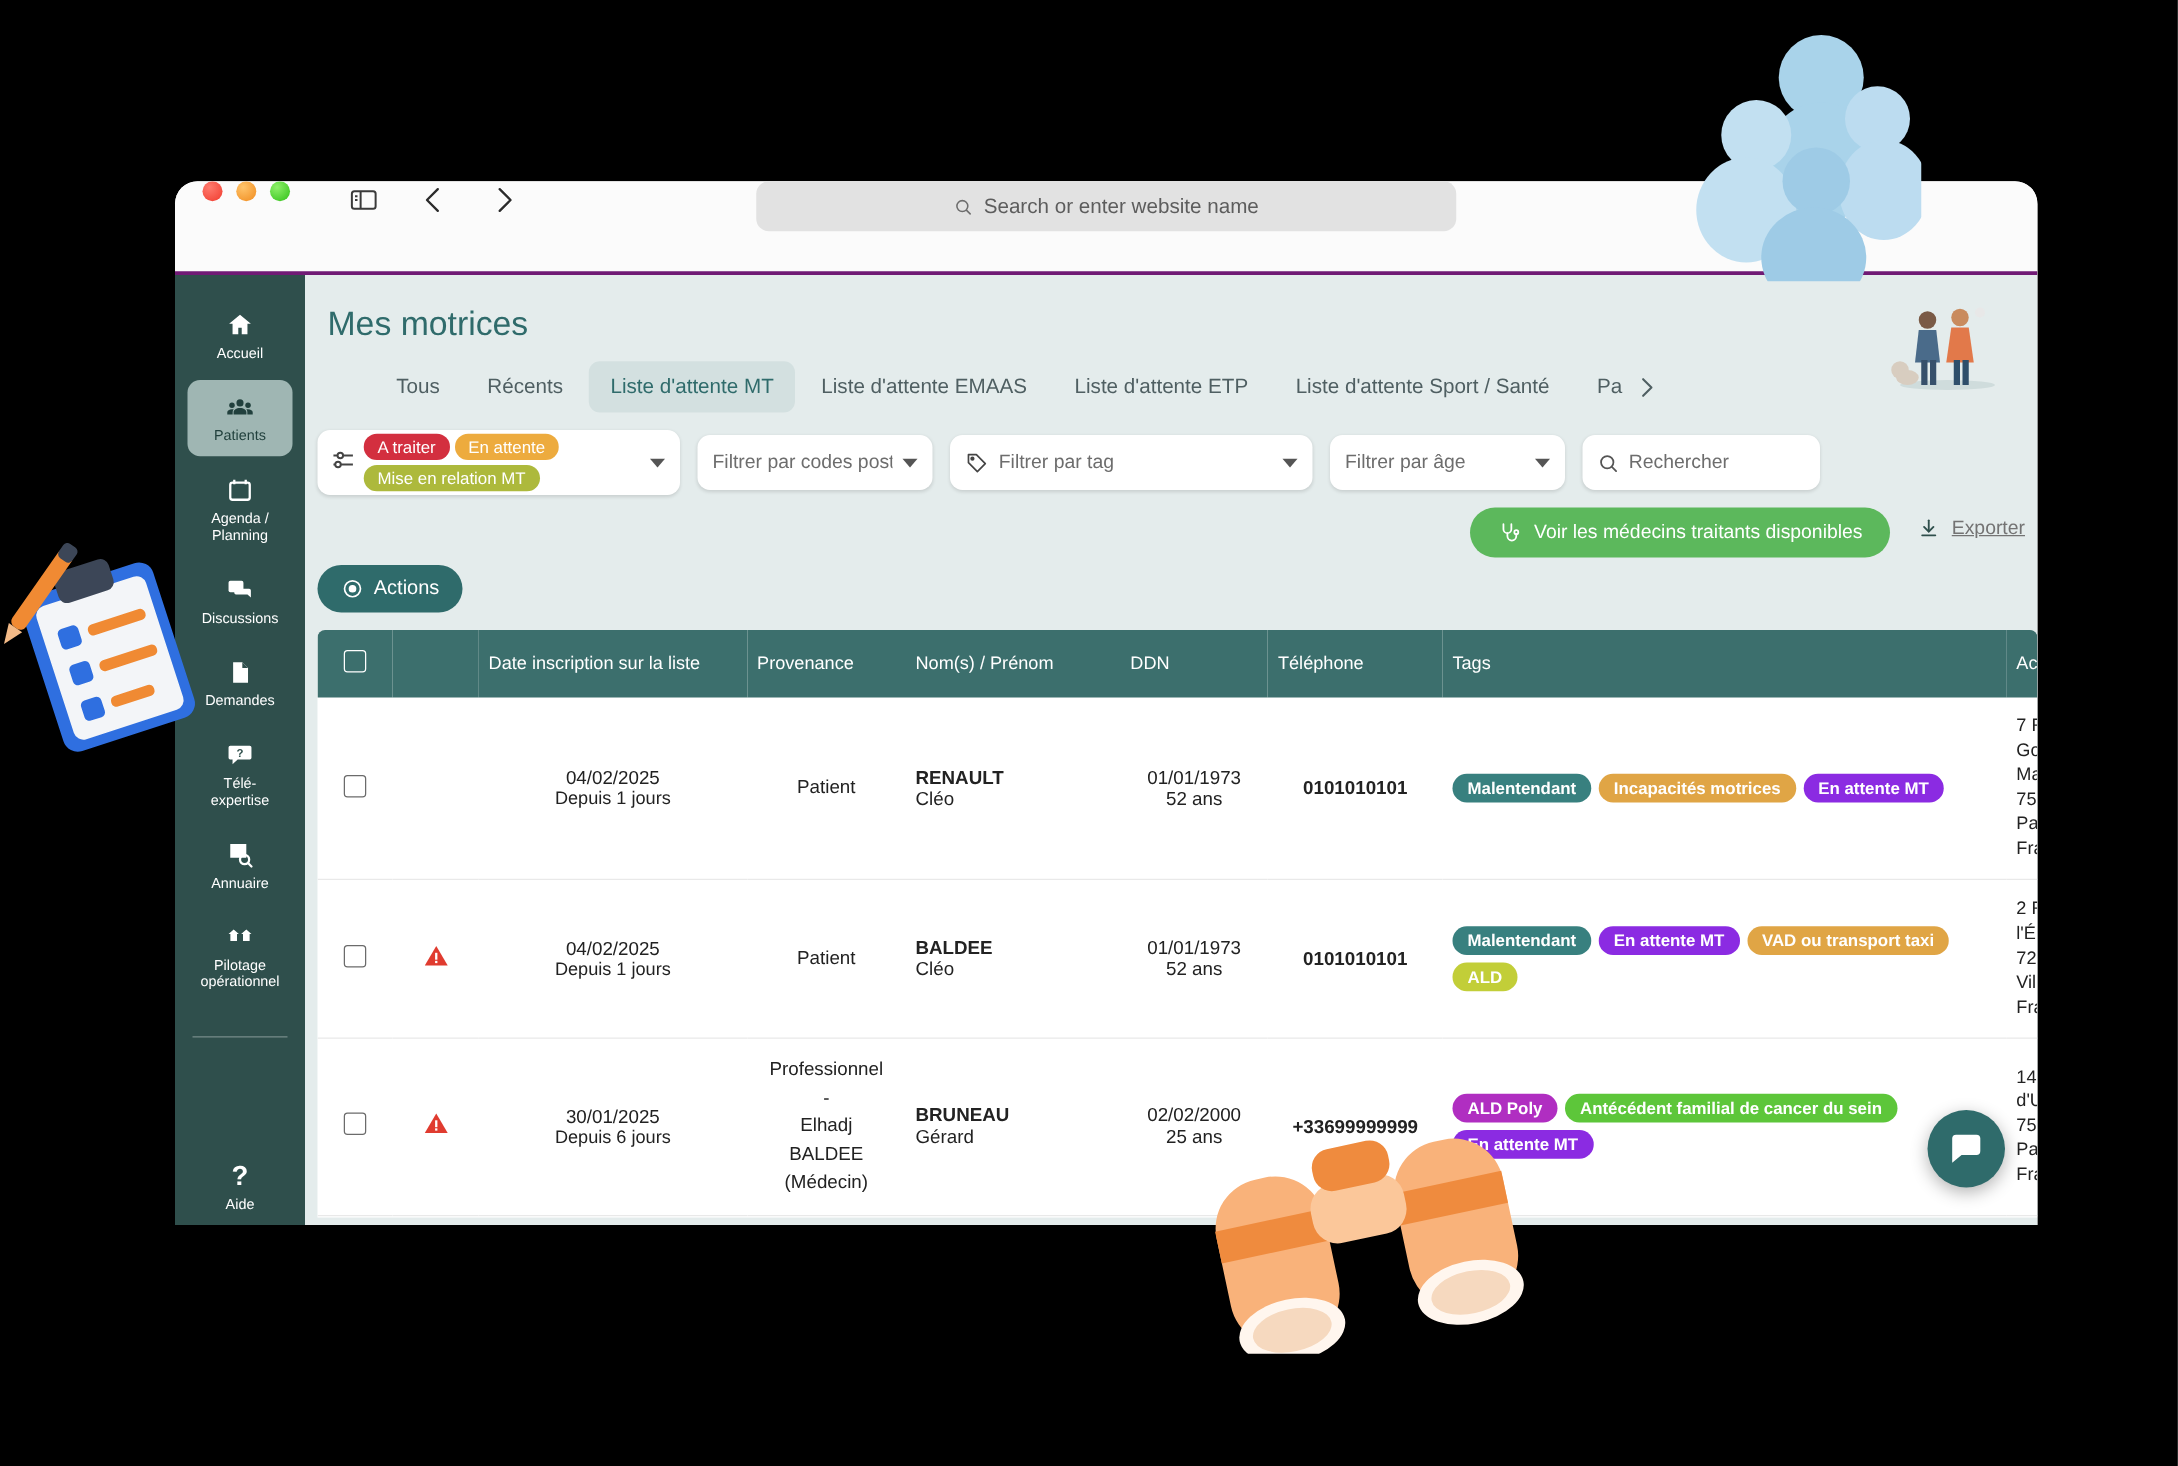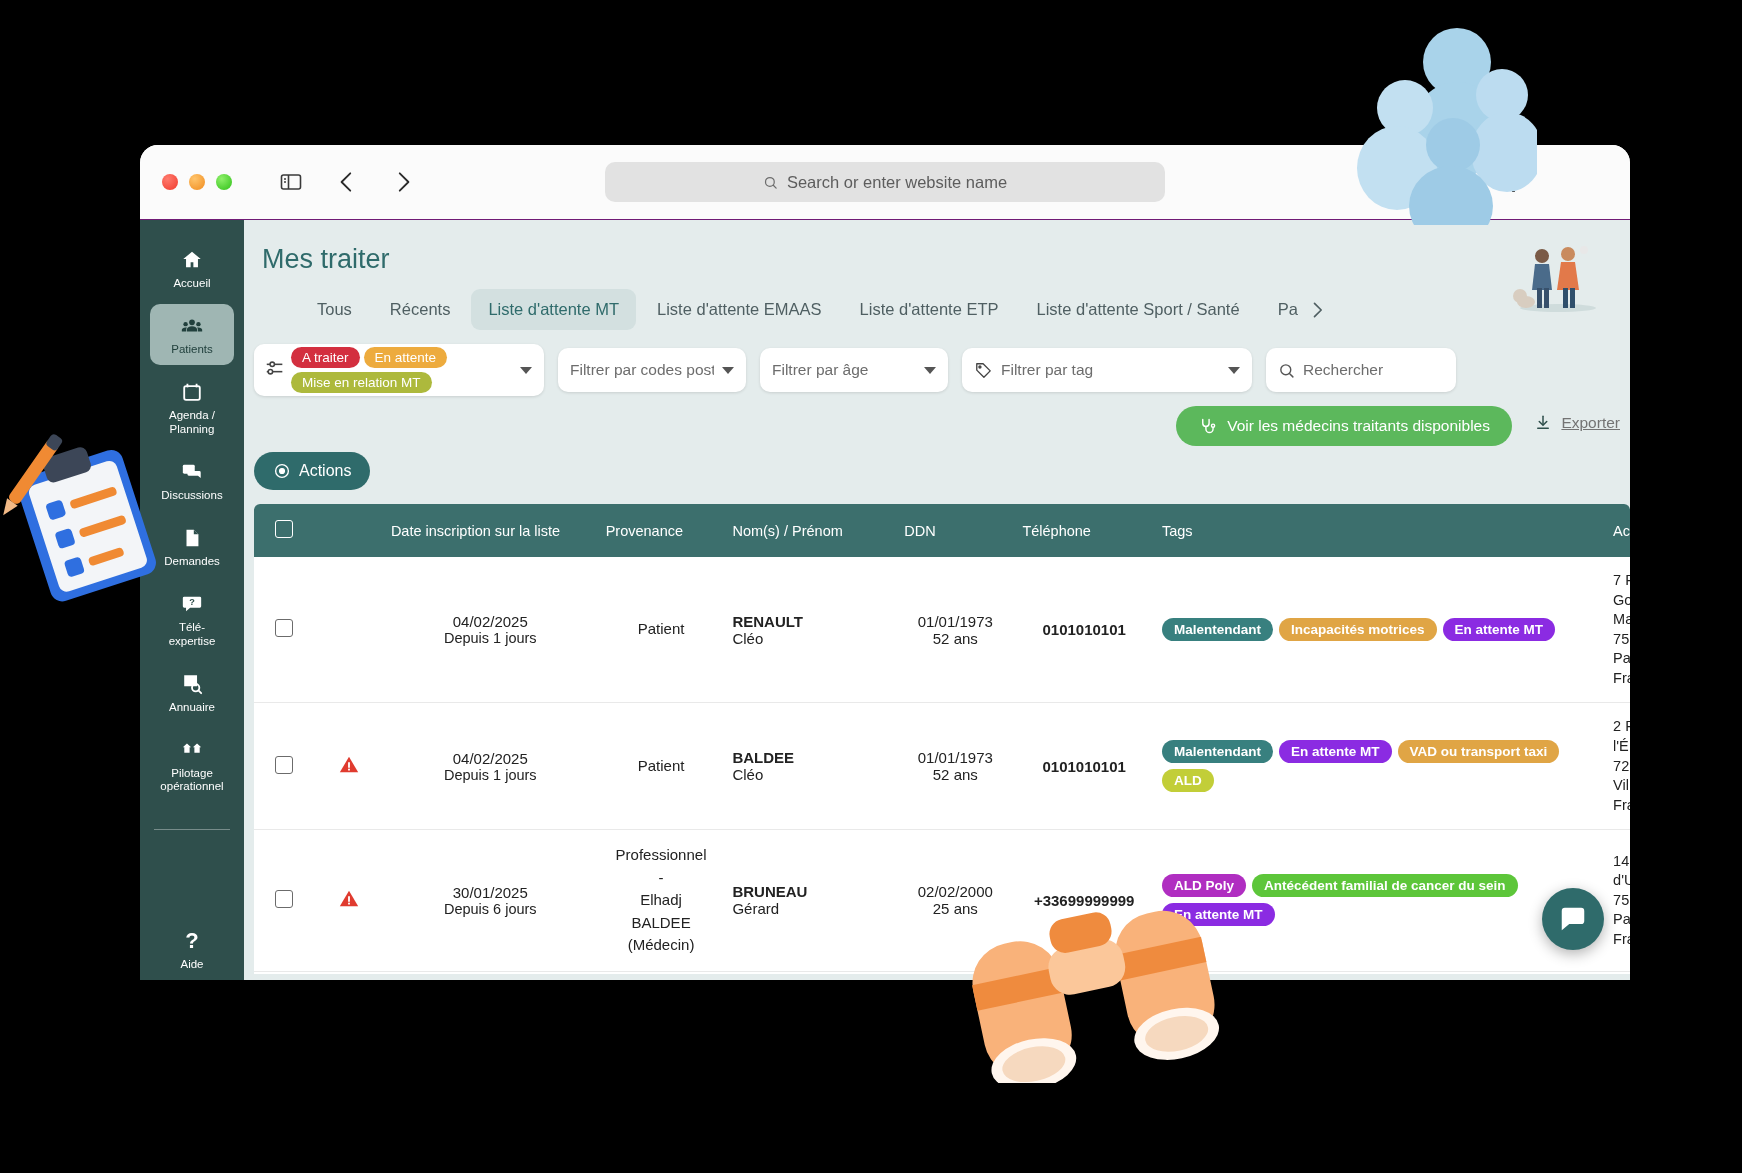--- a/index.html
+++ b/index.html
@@ -15,22 +15,22 @@
   .window {
     position: absolute; left: 140px; top: 145px;
     width: 1490px; height: 835px;
     background: #fff;
     border-radius: 18px 18px 0 0;
     overflow: hidden;
     box-shadow: 0 18px 60px rgba(0,0,0,.45);
   }
   .titlebar {
     height: 75px; background: #fbfbfb;
-    display: flex; align-items: center; padding: 0 22px;
-    border-bottom: 1px solid #701a75;
+    display: flex; align-items: flex-start; padding: 0 22px;
+    border-bottom: 3px solid #701a75;
     position: relative;
   }
   .traffic { display: flex; gap: 11px; align-items: center; }
   .dot { width: 16px; height: 16px; border-radius: 50%; }
   .dot.r { background: radial-gradient(circle at 35% 30%, #ff7b6e, #f03a2d); }
   .dot.y { background: radial-gradient(circle at 35% 30%, #ffc46b, #f08b1e); }
   .dot.g { background: radial-gradient(circle at 35% 30%, #8ef06a, #2fc017); }
 
   .tb-icons { display:flex; align-items:center; gap: 26px; margin-left: 44px; }
   .tb-btn { width: 30px; height: 30px; display:flex; align-items:center; justify-content:center; cursor:pointer; }
@@ -288,21 +288,21 @@
         <div class="sidebar-sep"></div>
 
         <div class="nav-item nav-bottom">
           <span class="nav-icon" style="font-size:22px;font-weight:700;color:#fff">?</span>
           <span class="nav-label">Aide</span>
         </div>
       </nav>
 
       <section class="main">
 
-        <h1 class="page-title">Mes traiter</h1>
+        <h1 class="page-title">Mes motrices</h1>
 
         <svg class="hero" viewBox="0 0 104 80">
           <ellipse cx="52" cy="72" rx="38" ry="4" fill="#cfdcdc"></ellipse>
           <circle cx="36" cy="20" r="7" fill="#7a5a46"></circle>
           <path d="M29 28h14l3 26H26z" fill="#4a6b8a"></path>
           <rect x="31" y="52" width="5" height="20" fill="#37506b"></rect>
           <rect x="38" y="52" width="5" height="20" fill="#37506b"></rect>
           <circle cx="62" cy="18" r="7" fill="#c98b5e"></circle>
           <path d="M55 26h14l4 28H51z" fill="#e2794a"></path>
           <rect x="57" y="52" width="5" height="20" fill="#2f4f6b"></rect>
@@ -343,33 +343,33 @@
               <span class="chip" style="background:#adb93c">Mise en relation MT</span>
             </div>
             <span class="caret"></span>
           </div>
 
           <div class="fbox f-post">
             <span style="overflow:hidden;white-space:nowrap">Filtrer par codes post...</span>
             <span class="caret"></span>
           </div>
 
-          <div class="fbox f-age">
-            <span>Filtrer par âge</span>
-            <span class="caret"></span>
-          </div>
-
           <div class="fbox f-tag">
             <span style="display:flex">
               <svg viewBox="0 0 24 24" width="19" height="19" fill="none" stroke="#444" stroke-width="1.7" stroke-linejoin="round">
                   <path d="M3.5 3.5h8l9 9-8 8-9-9z"></path>
                   <circle cx="7.5" cy="7.5" r="1.3" fill="#444"></circle>
                 </svg>
             </span>
             <span>Filtrer par tag</span>
+            <span class="caret"></span>
+          </div>
+
+          <div class="fbox f-age">
+            <span>Filtrer par âge</span>
             <span class="caret"></span>
           </div>
 
           <div class="fbox f-search">
             <span style="display:flex">
               <svg viewBox="0 0 24 24" width="17" height="17" fill="none" stroke="#555" stroke-width="2">
                   <circle cx="11" cy="11" r="7"></circle>
                   <line x1="16.5" y1="16.5" x2="21" y2="21" stroke-linecap="round"></line>
                 </svg>
             </span>

